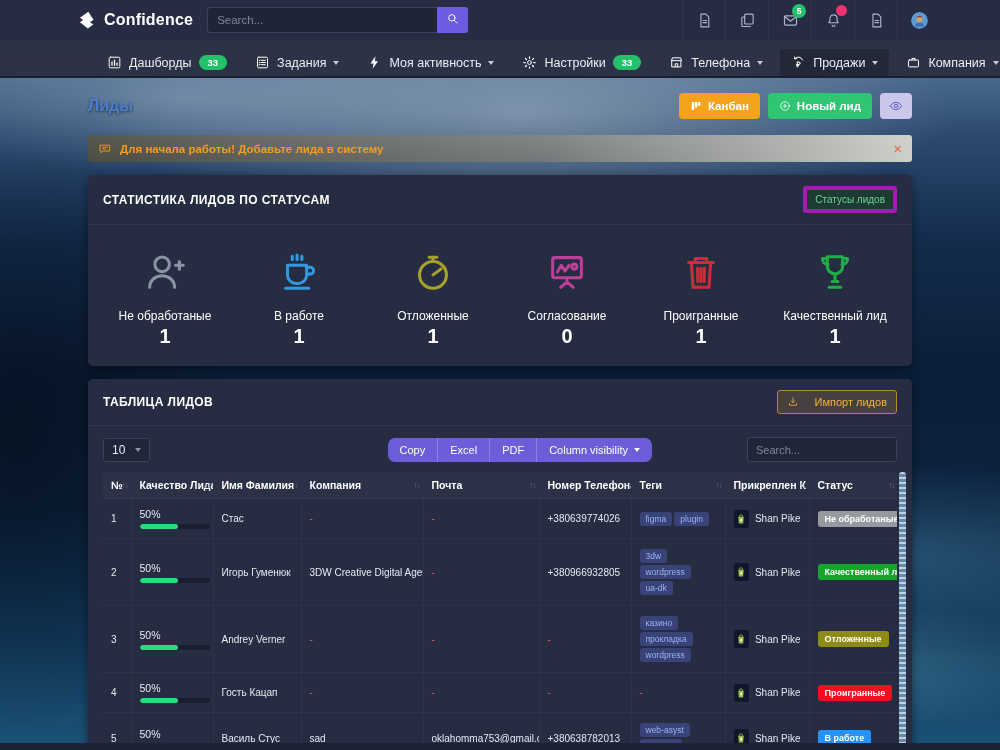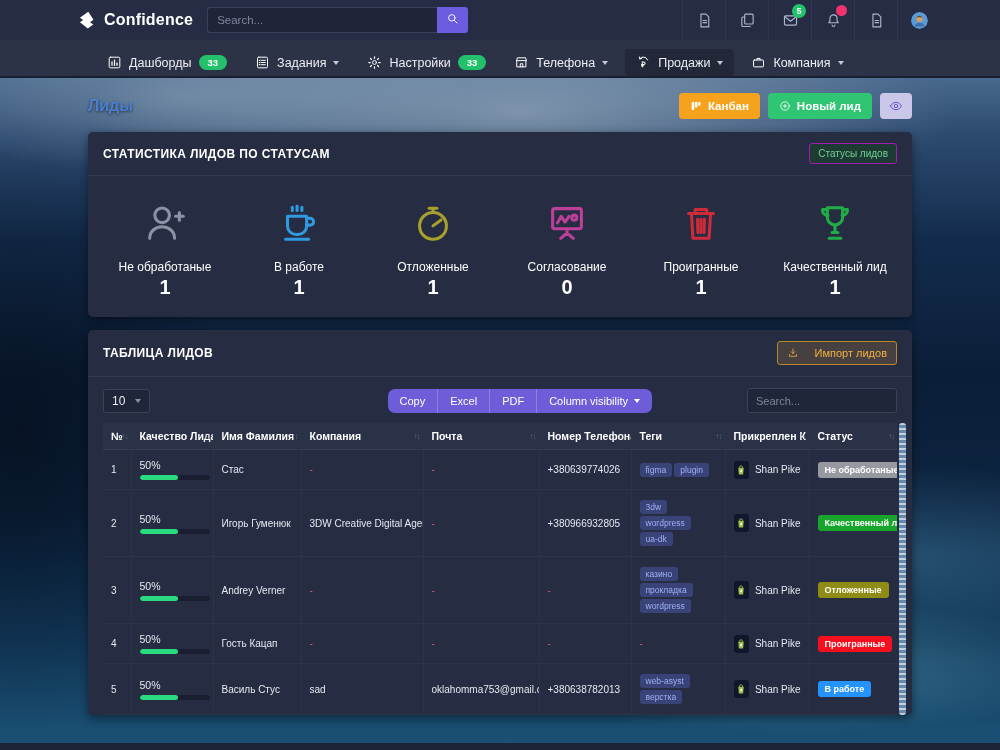--- a/index.html
+++ b/index.html
@@ -65,21 +65,21 @@
   .alert{ margin-top:16px; display:flex; align-items:center; gap:8px; padding:6px 10px; border-radius:3px;
     background:linear-gradient(90deg, rgba(105,82,38,.55) 0%, rgba(170,145,100,.38) 55%, rgba(250,242,226,.8) 100%);
     font-size:11.5px; font-weight:bold; color:#f59d1d; }
   .alert .icon{ width:14px; height:14px; color:#f59d1d; }
   .alert-close{ margin-left:auto; background:none; border:none; color:#e8653f; font-size:15px; cursor:pointer; line-height:1; }
 
   
   .panel{ margin-top:13px; background:#262c41; border-radius:5px; box-shadow:0 3px 10px rgba(0,0,0,.45); }
   .panel-head{ display:flex; align-items:center; padding:11px 15px; border-bottom:1px solid #313852; }
   .panel-title{ font-size:12px; font-weight:bold; color:#fff; letter-spacing:.4px; }
-  .btn-statuses{ margin-left:auto; background:#1d3b33; border:1px solid #a21caf; color:#6fcf97; font-size:10px;
+  .btn-statuses{ margin-left:auto; background:#1d3b33; border:4px solid #a21caf; color:#6fcf97; font-size:10px;
     padding:4px 8px; border-radius:3px; cursor:pointer; font-family:inherit; }
   .btn-import{ margin-left:auto; background:rgba(243,177,63,.16); border:1px solid #b9892e; color:#f3b13f;
     font-size:11px; padding:5px 9px; border-radius:3px; cursor:pointer; font-family:inherit; display:inline-flex; gap:16px; align-items:center; }
   .btn-import .icon{ width:12px; height:12px; }
 
   
   .stats-grid{ display:grid; grid-template-columns:repeat(6,1fr); padding:24px 10px 18px; text-align:center; }
   .stat .icon{ width:46px; height:46px; margin:0 auto; }
   .stat-label{ font-size:12px; color:#fff; margin-top:10px; }
   .stat-value{ font-size:20px; font-weight:bold; color:#fff; margin-top:2px; }
@@ -231,20 +231,29 @@
             <line x1="7" y1="8.5" x2="7.2" y2="8.5" stroke-width="2"></line>
             <line x1="7" y1="12" x2="7.2" y2="12" stroke-width="2"></line>
             <line x1="7" y1="15.5" x2="7.2" y2="15.5" stroke-width="2"></line>
           </svg>
         </span>
         <span>Задания</span>
         <span class="caret"></span>
       </div>
       <div class="nav-item">
         <span class="icon">
+          <svg viewBox="0 0 24 24">
+            <path d="M13.5 2 5.5 13.5h5L9 22l8.5-12h-5z" fill="currentColor"></path>
+          </svg>
+        </span>
+        <span>Моя активность</span>
+        <span class="caret"></span>
+      </div>
+      <div class="nav-item">
+        <span class="icon">
           <svg viewBox="0 0 24 24" fill="none" stroke="currentColor" stroke-width="1.6" stroke-linecap="round" stroke-linejoin="round">
             <circle cx="12" cy="12" r="3.1"></circle>
             <path d="M12 5.2V3M12 21v-2.2M5.2 12H3m18 0h-2.2M7.2 7.2 5.6 5.6m12.8 12.8-1.6-1.6M7.2 16.8l-1.6 1.6M18.4 5.6l-1.6 1.6" stroke-width="2"></path>
           </svg>
         </span>
         <span>Настройки</span>
         <span class="nav-badge" style="background: rgb(35, 193, 107);">33</span>
       </div>
       <div class="nav-item">
         <span class="icon">
@@ -309,20 +318,31 @@
           <span class="icon" id="eye-icon">
               <svg viewBox="0 0 24 24" fill="none" stroke="currentColor" stroke-width="1.6" stroke-linecap="round" stroke-linejoin="round">
                 <path d="M2.5 12S6 5.5 12 5.5 21.5 12 21.5 12 18 18.5 12 18.5 2.5 12 2.5 12z"></path>
                 <circle cx="12" cy="12" r="3"></circle>
               </svg>
             </span>
         </button>
       </div>
     </div>
 
+    <div class="alert">
+      <span class="icon" id="alert-icon">
+          <svg viewBox="0 0 24 24" fill="none" stroke="currentColor" stroke-width="1.6" stroke-linecap="round" stroke-linejoin="round">
+            <path d="M4 5.5h16v10H9l-3.5 3v-3H4z"></path>
+            <line x1="8" y1="9" x2="16" y2="9"></line>
+            <line x1="8" y1="12" x2="13" y2="12"></line>
+          </svg>
+        </span>
+      <span>Для начала работы! Добавьте лида в систему</span>
+      <button class="alert-close">×</button>
+    </div>
 
     <div class="panel">
       <div class="panel-head">
         <span class="panel-title">СТАТИСТИКА ЛИДОВ ПО СТАТУСАМ</span>
         <button class="btn-statuses">Статусы лидов</button>
       </div>
       <div class="stats-grid" id="stats-grid">
           <div class="stat"><span class="icon" style="color: rgb(138, 147, 166);">
               <svg viewBox="0 0 24 24" fill="none" stroke="currentColor" stroke-width="1.6" stroke-linecap="round" stroke-linejoin="round">
                 <circle cx="10.5" cy="8" r="3.8"></circle>

